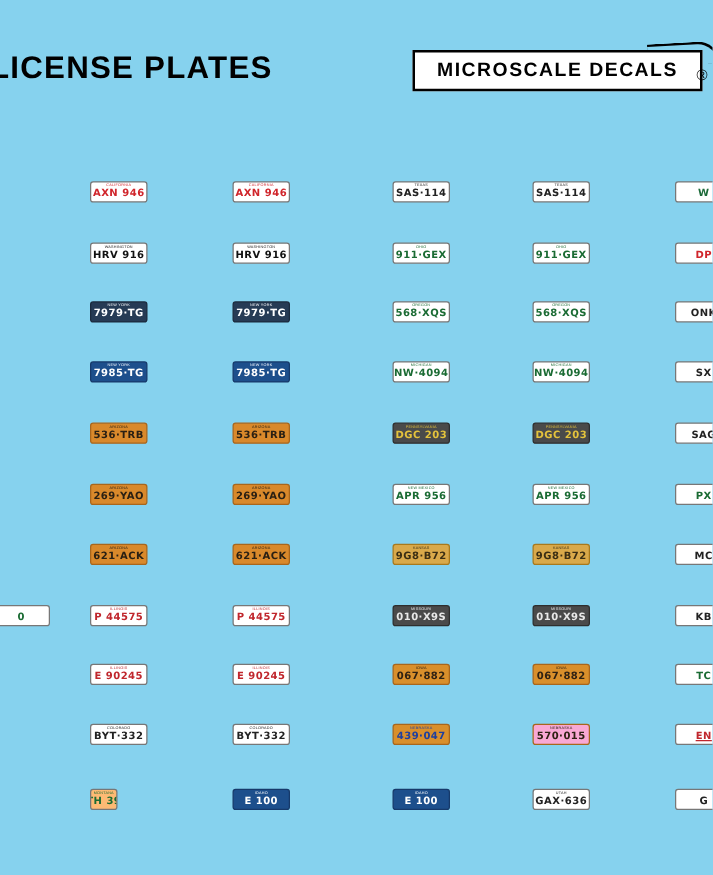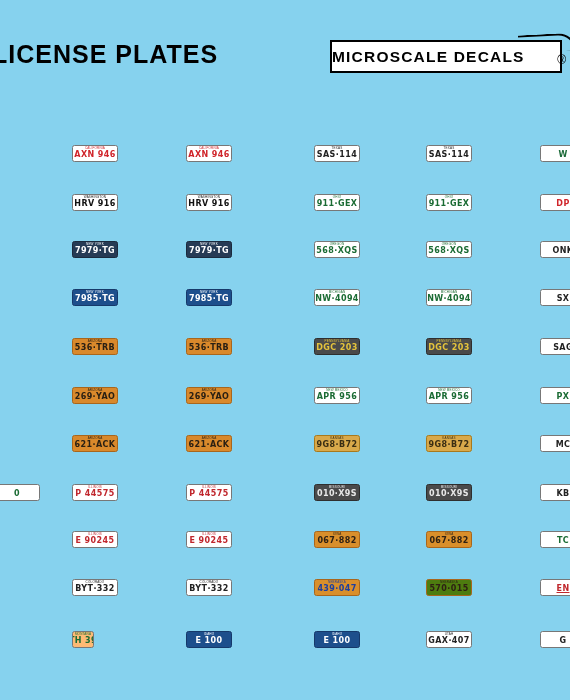--- a/index.html
+++ b/index.html
@@ -30,20 +30,21 @@
   }
   .logo .bar{
     position:absolute;left:0;top:0;
     width:232px;height:33px;
     background:#ffffff;
     border:2px solid #000;
     box-sizing:border-box;
   }
   .logo .bar span{
     display:block;
+    text-align:center;
     font-size:15.5px;
     font-weight:bold;
     letter-spacing:1.2px;
     line-height:29px;
     color:#000;
   }
   .logo .reg{
     position:absolute;
     right:4px;top:13px;
     font-size:12px;
@@ -284,40 +285,40 @@
         <div class="num" style="color: rgb(34, 34, 34);">BYT·332</div>
       </div>
       <div class="plate" style="left: 186px; top: 579px; width: 46px; height: 17px; background: rgb(255, 255, 255); border-color: rgb(119, 119, 119);">
         <div class="top" style="color: rgb(34, 34, 34);">COLORADO</div>
         <div class="num" style="color: rgb(34, 34, 34);">BYT·332</div>
       </div>
       <div class="plate" style="left: 314px; top: 579px; width: 46px; height: 17px; background: rgb(217, 143, 43); border-color: rgb(168, 102, 28);">
         <div class="top" style="color: rgb(29, 63, 160);">NEBRASKA</div>
         <div class="num" style="color: rgb(29, 63, 160);">439·047</div>
       </div>
-      <div class="plate" style="left: 426px; top: 579px; width: 46px; height: 17px; background: #4d7c0f; border-color: rgb(168, 102, 28);">
+      <div class="plate" style="left: 426px; top: 579px; width: 46px; height: 17px; background: #f9a8d4; border-color: rgb(168, 102, 28);">
         <div class="top" style="color: rgb(46, 33, 19);">NEBRASKA</div>
         <div class="num" style="color: rgb(46, 33, 19);">570·015</div>
       </div>
       <div class="plate" style="left: 540px; top: 579px; width: 46px; height: 17px; background: rgb(255, 255, 255); border-color: rgb(119, 119, 119);">
         <div class="num" style="color: rgb(192, 39, 45); text-decoration: underline;">EN</div>
       </div>
       <div class="plate" style="left: 72px; top: 631px; width: 22px; height: 17px; background: #fdba74; border-color: rgb(119, 119, 119);">
         <div class="top" style="color: rgb(26, 107, 51);">MONTANA</div>
         <div class="num" style="color: rgb(26, 107, 51);">ATH 397</div>
       </div>
       <div class="plate" style="left: 186px; top: 631px; width: 46px; height: 17px; background: rgb(29, 79, 140); border-color: rgb(22, 57, 106);">
         <div class="top" style="color: rgb(255, 255, 255);">IDAHO</div>
         <div class="num" style="color: rgb(255, 255, 255);">E  100</div>
       </div>
       <div class="plate" style="left: 314px; top: 631px; width: 46px; height: 17px; background: rgb(29, 79, 140); border-color: rgb(22, 57, 106);">
         <div class="top" style="color: rgb(255, 255, 255);">IDAHO</div>
         <div class="num" style="color: rgb(255, 255, 255);">E  100</div>
       </div>
       <div class="plate" style="left: 426px; top: 631px; width: 46px; height: 17px; background: rgb(255, 255, 255); border-color: rgb(119, 119, 119);">
         <div class="top" style="color: rgb(34, 34, 34);">UTAH</div>
-        <div class="num" style="color: rgb(34, 34, 34);">GAX·407</div>
+        <div class="num" style="color: rgb(34, 34, 34);">GAX·636</div>
       </div>
       <div class="plate" style="left: 540px; top: 631px; width: 46px; height: 17px; background: rgb(255, 255, 255); border-color: rgb(119, 119, 119);">
         <div class="num" style="color: rgb(34, 34, 34);">G</div>
       </div>
     </div>
 </div>
 
 </body></html>

